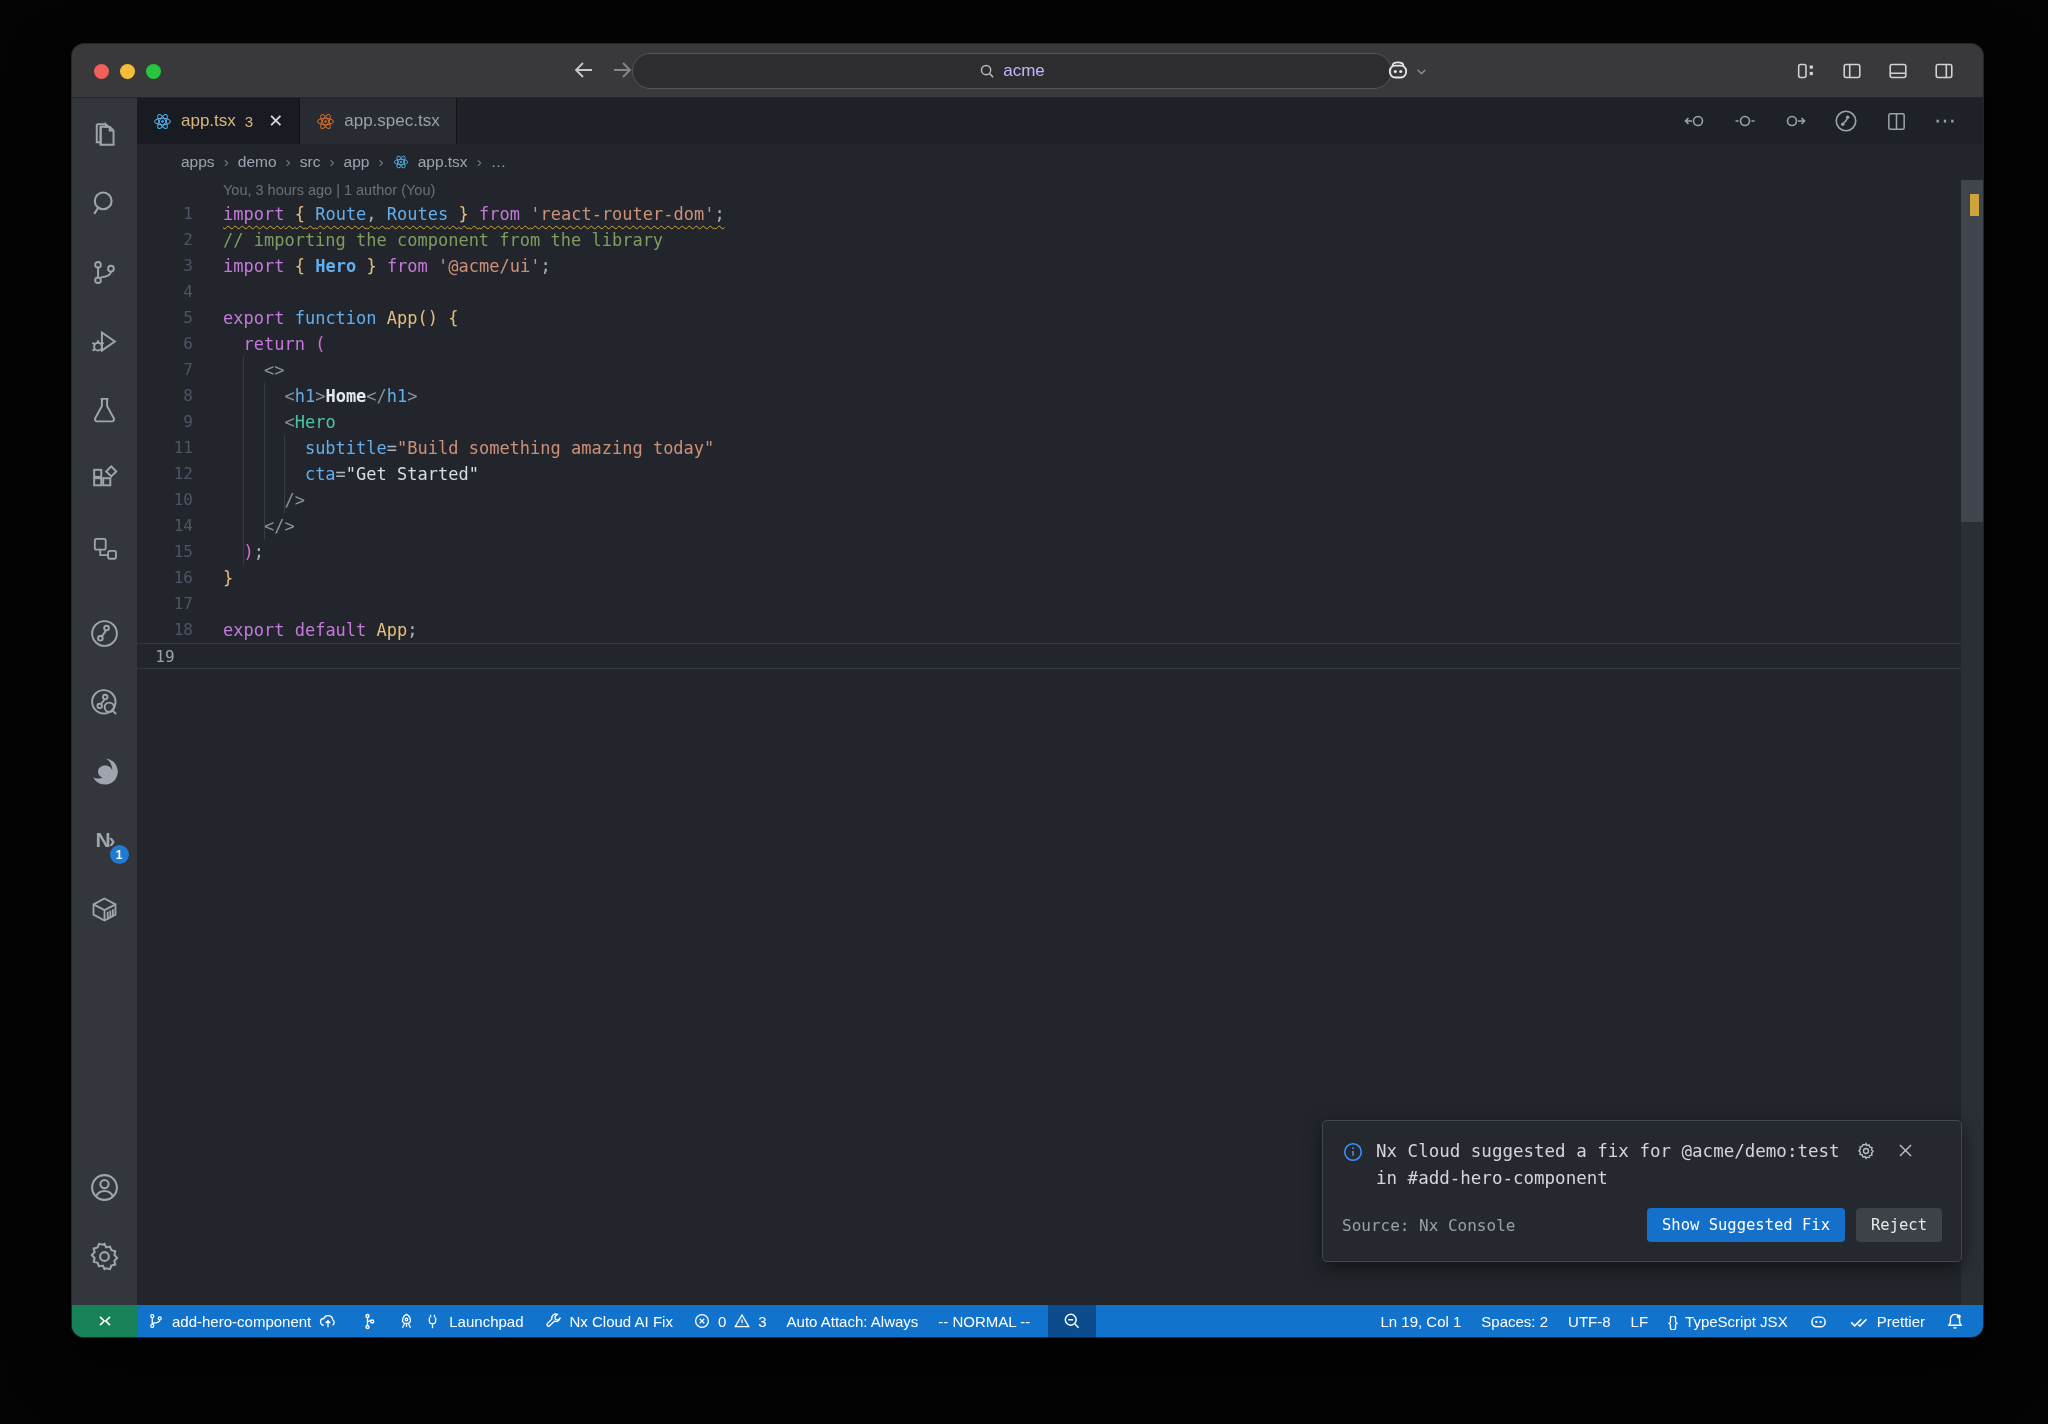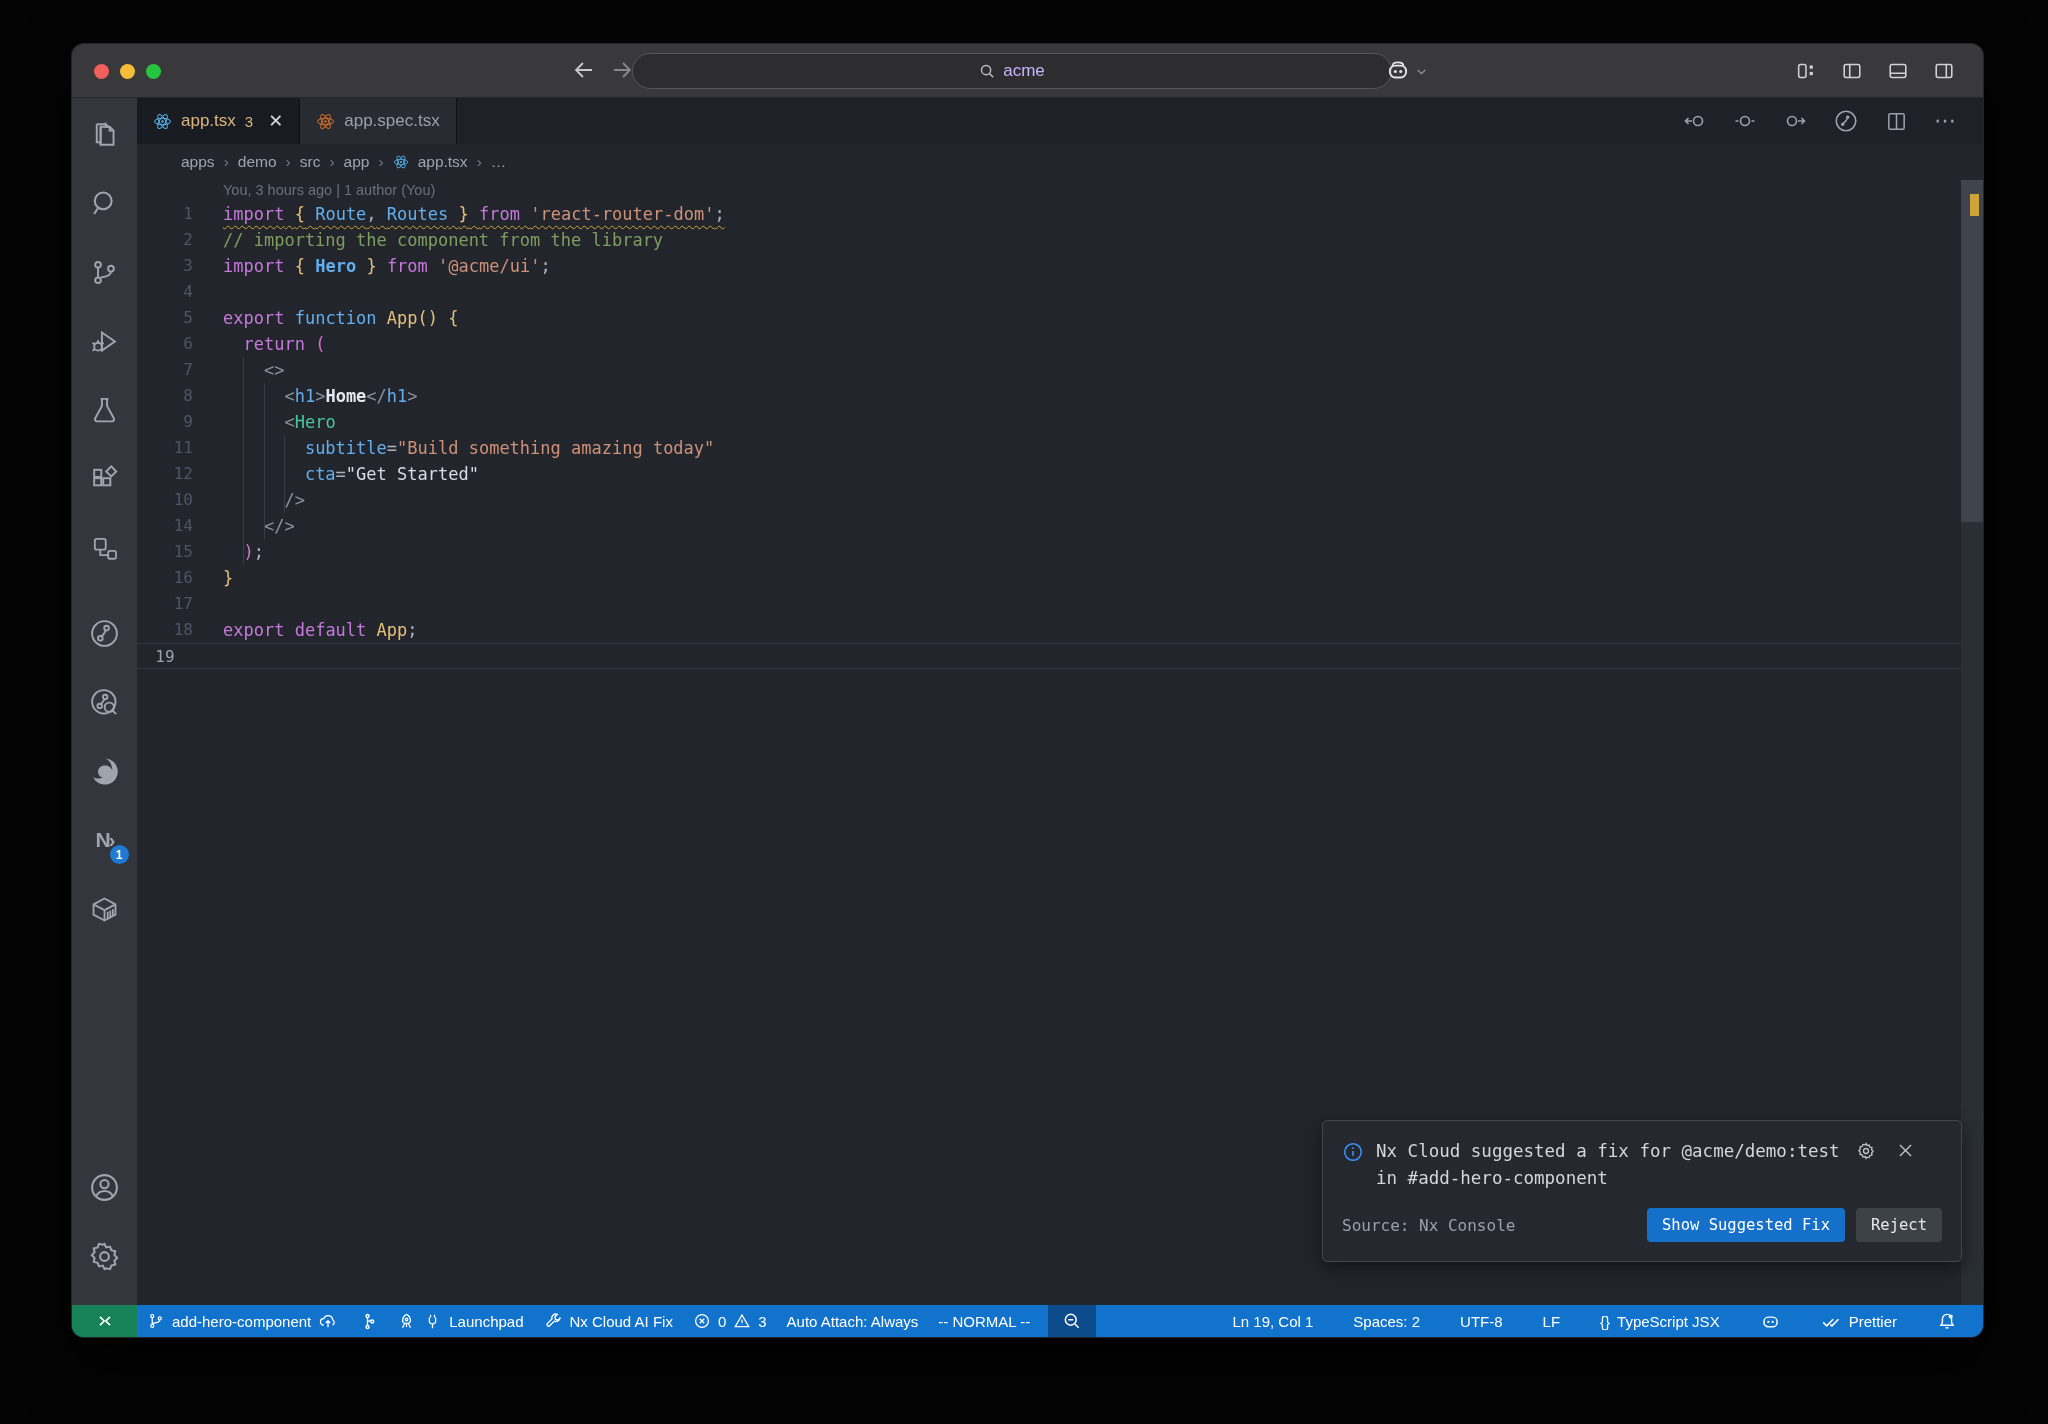--- a/index.html
+++ b/index.html
@@ -91,21 +91,21 @@
     justify-content:center;padding:0 15px;color:#fff;}
   .btn-primary{background:var(--button-blue);margin-right:11px;}
   .btn-secondary{background:#3d4148;color:#e8eaed;}
   
   .statusbar{height:32px;flex:none;background:var(--statusbar);display:flex;
     align-items:center;color:#fff;font-size:15px;}
   .sb-remote{width:65px;height:100%;background:var(--remote-green);display:flex;
     align-items:center;justify-content:center;flex:none;}
   .sb-item{display:flex;align-items:center;gap:7px;padding:0 10px;height:100%;}
   .sb-zoom{background:#0d4c8c;padding:0 14px;margin-left:8px;}
-  .sb-right{margin-left:auto;display:flex;align-items:center;height:100%;padding-right:16px;gap:20px;}
+  .sb-right{margin-left:auto;display:flex;align-items:center;height:100%;padding-right:8px;}
   svg{display:block;}
 </style>
 </head>
 <body>
 
 <div class="window">
 
   <div class="titlebar">
     <div class="traffic">
       <span class="t-red"></span>

